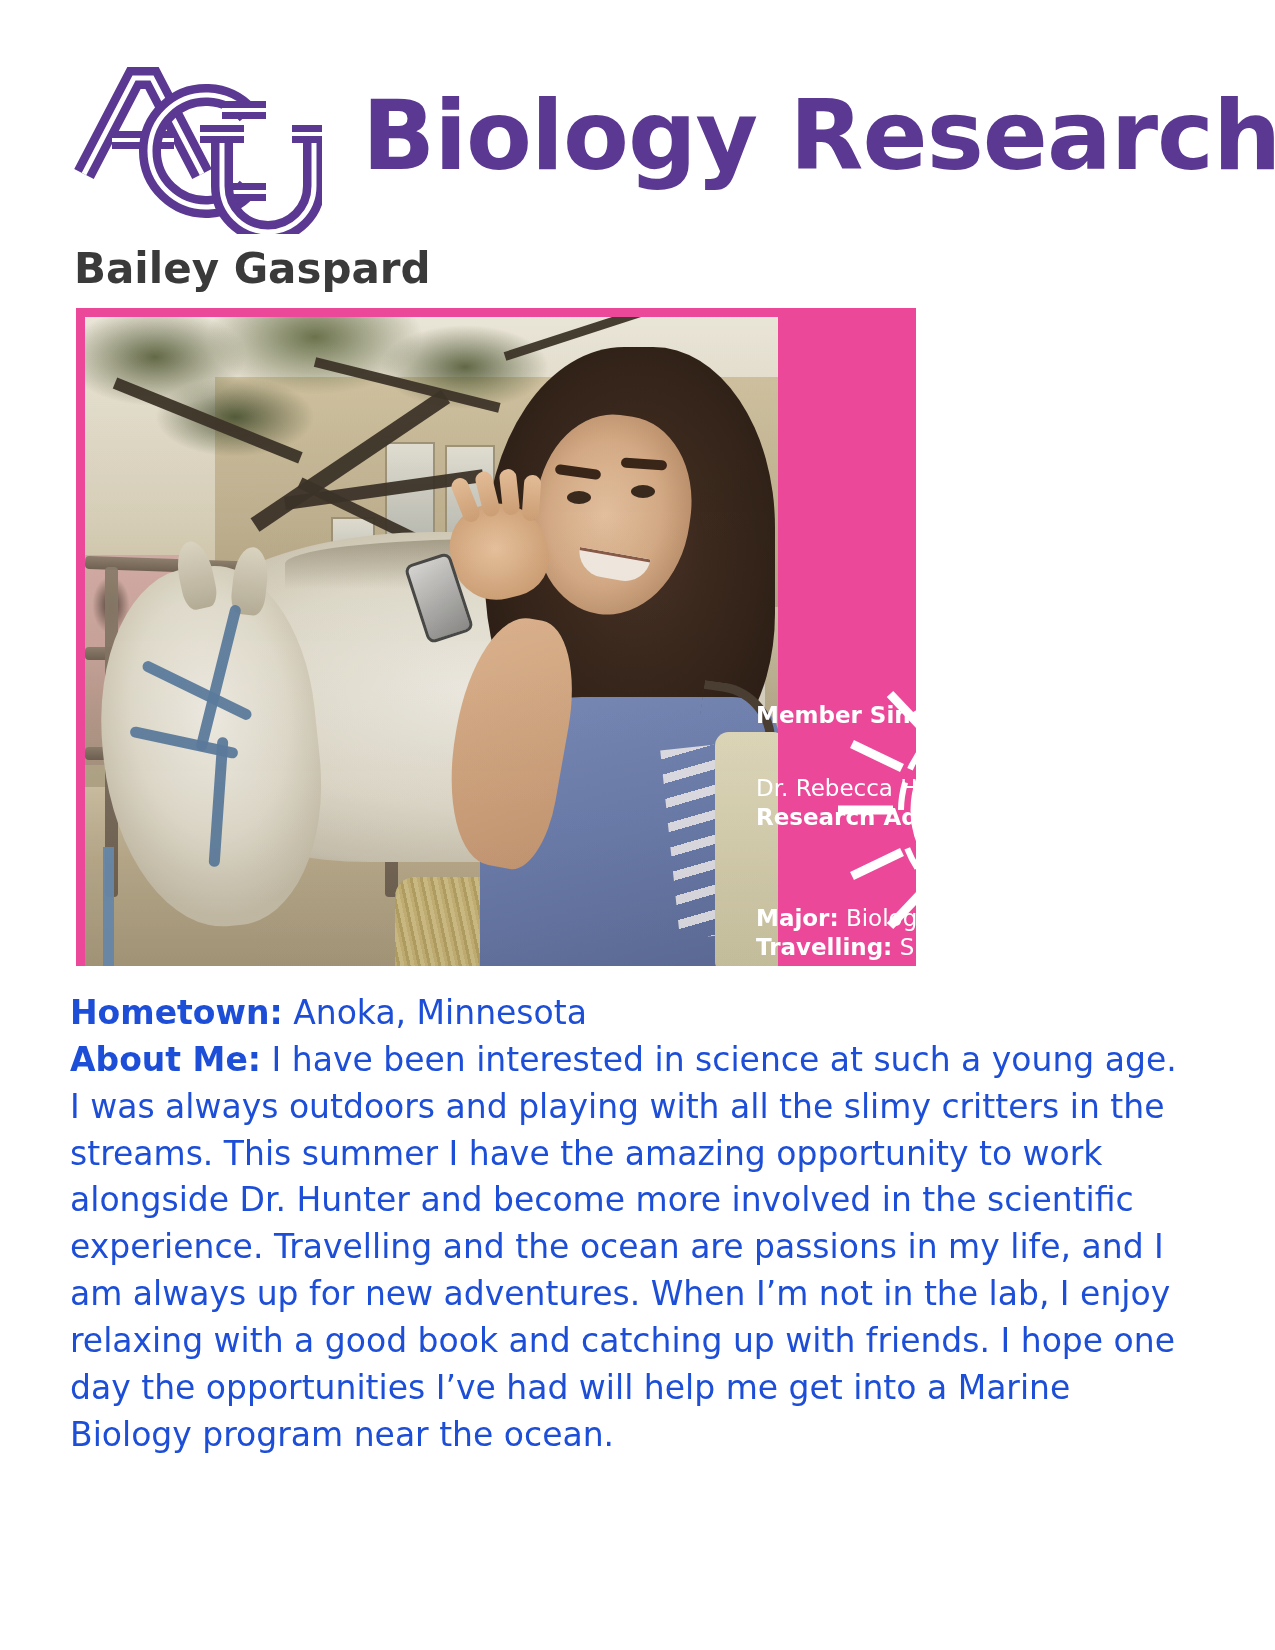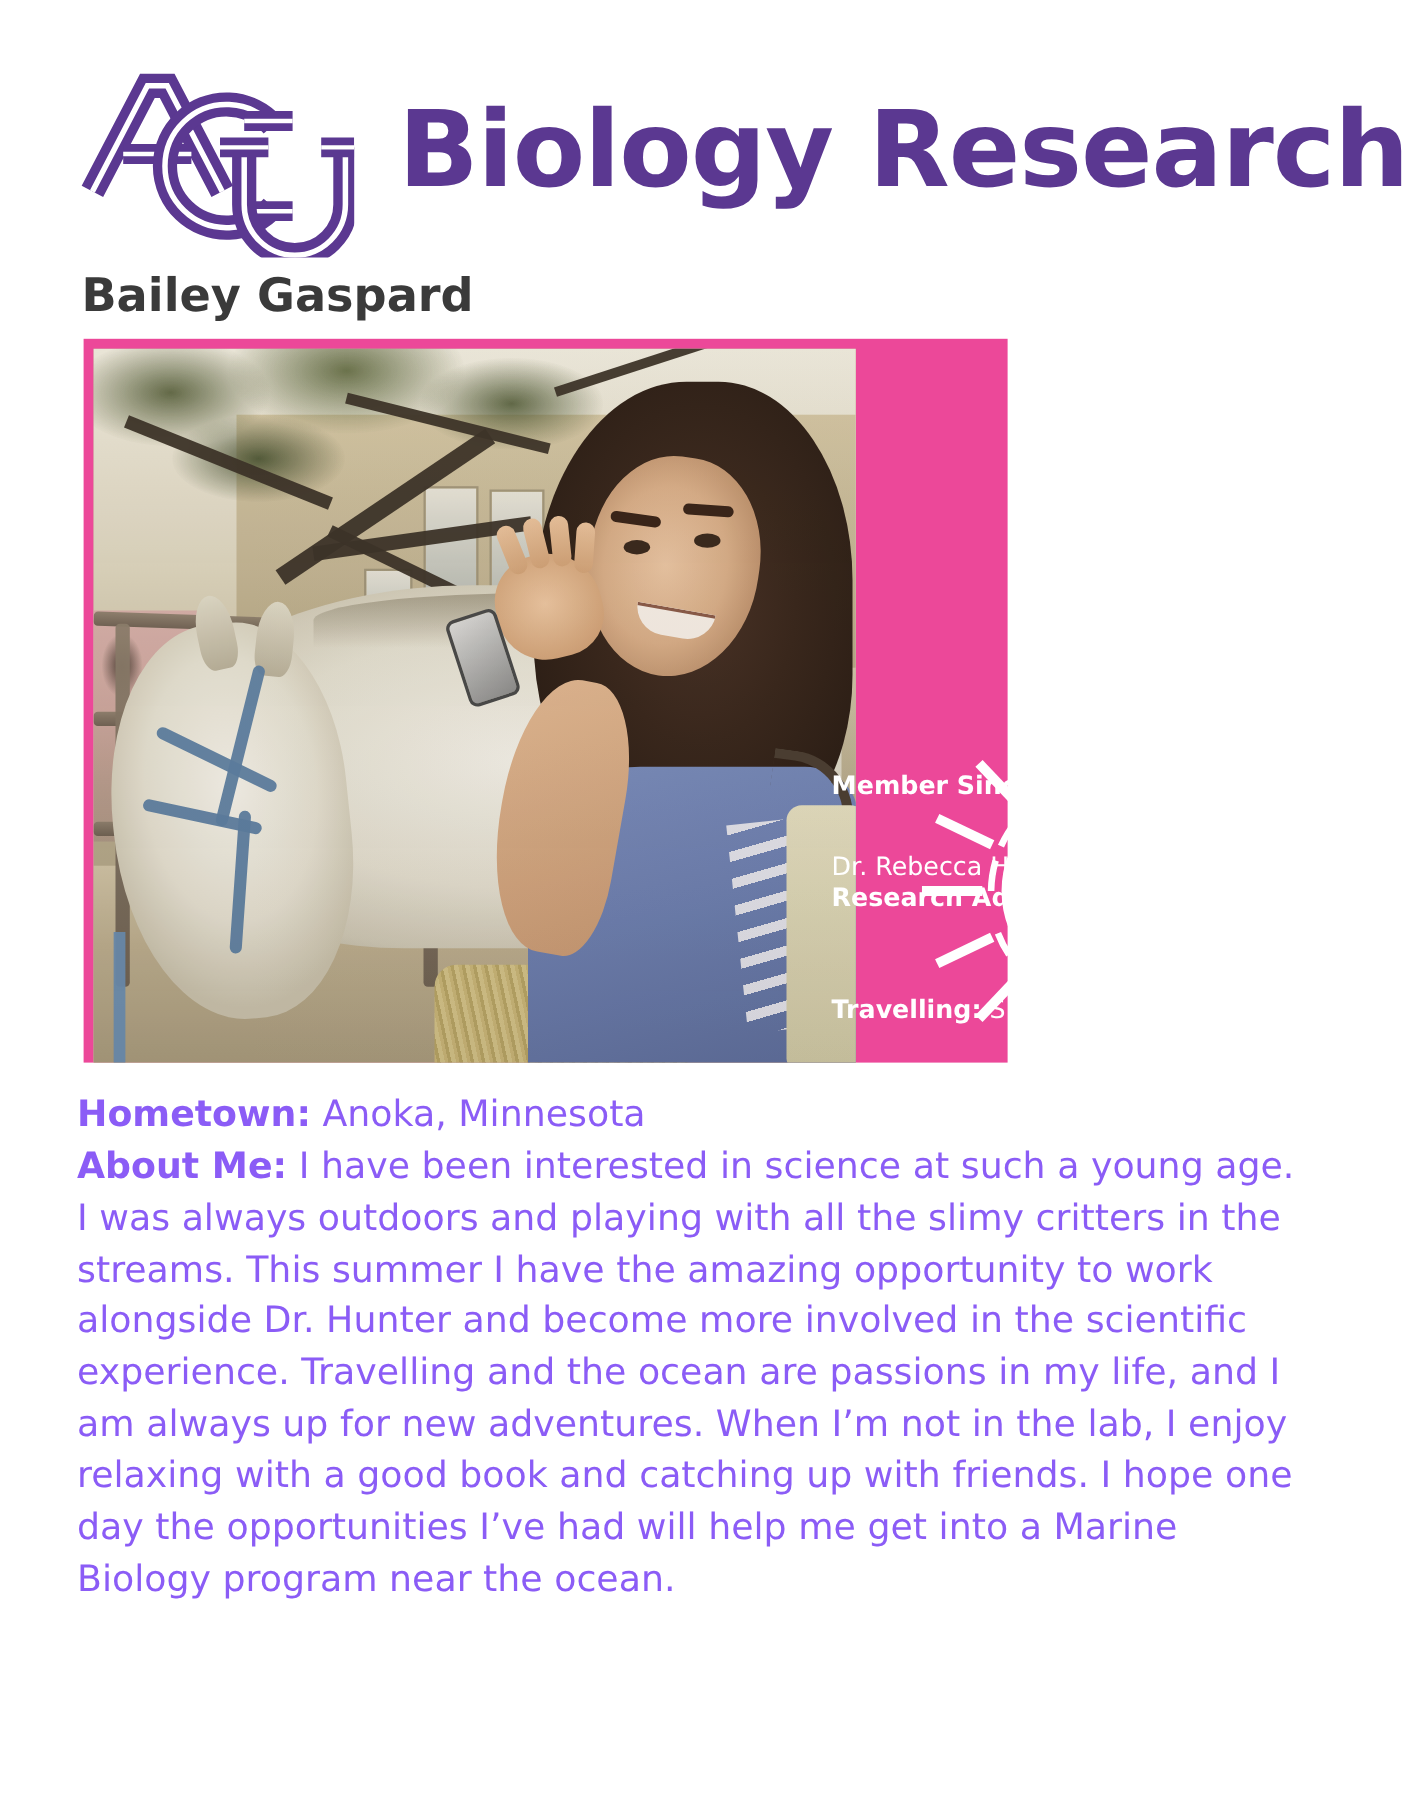--- a/index.html
+++ b/index.html
@@ -260,21 +260,21 @@
   }
   .info-line b { font-weight: bold; }
   .gap-lg { height: 44px; }
   .gap-xl { height: 72px; }
 
   
   .bio {
     position: absolute;
     left: 70px; top: 990px;
     width: 1120px;
-    color: #8b5cf6;
+    color: #1d4ed8;
     font-family: "DejaVu Sans", sans-serif;
     font-size: 33px;
     line-height: 1.42;
   }
   .bio b { font-weight: bold; }
   .bio-para { margin: 0; }
 </style>
 </head>
 <body>
 
@@ -431,20 +431,24 @@
     <div class="info-line">
       <span>Dr. Rebecca Hunter</span>
     </div>
     <div class="info-line">
       <b>Research Advisor:</b>
     </div>
 
     <div class="gap-xl"></div>
 
     <div class="info-line">
+      <b>Major:</b>
+      <span>Biology</span>
+    </div>
+    <div class="info-line">
       <b>Travelling:</b>
       <span>Spring 2021</span>
     </div>
   </div>
 </div>
 
 <div class="bio">
   <p class="bio-para">
     <b>Hometown:</b>
     <span>Anoka, Minnesota</span>

